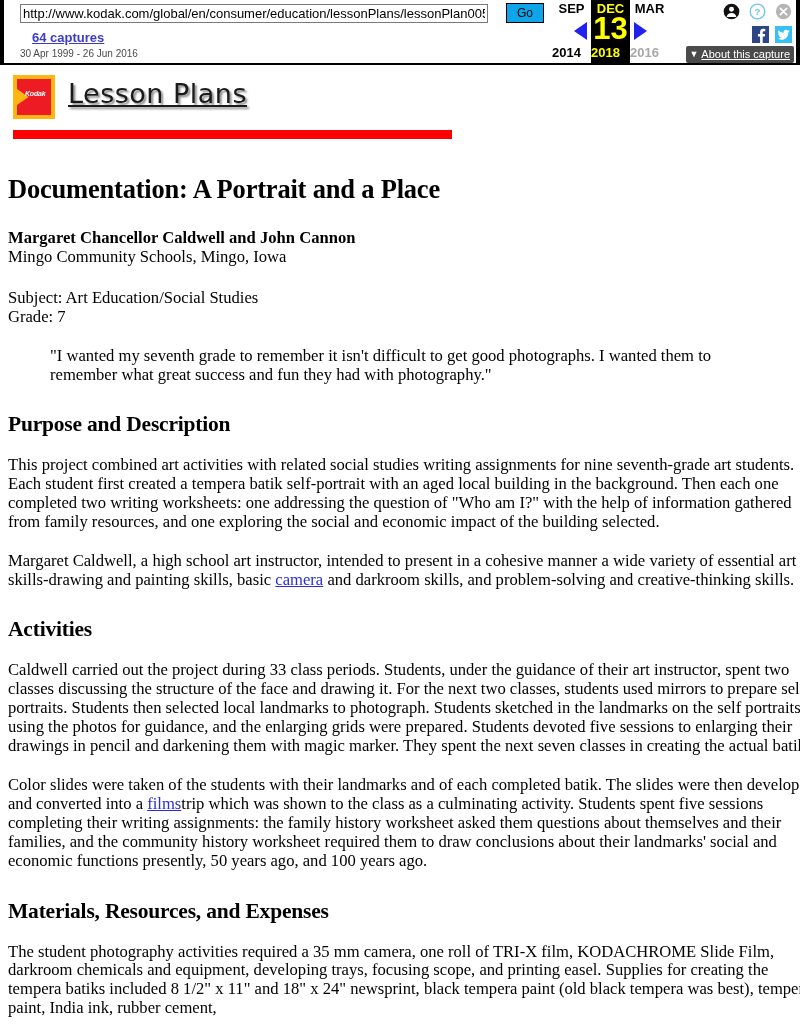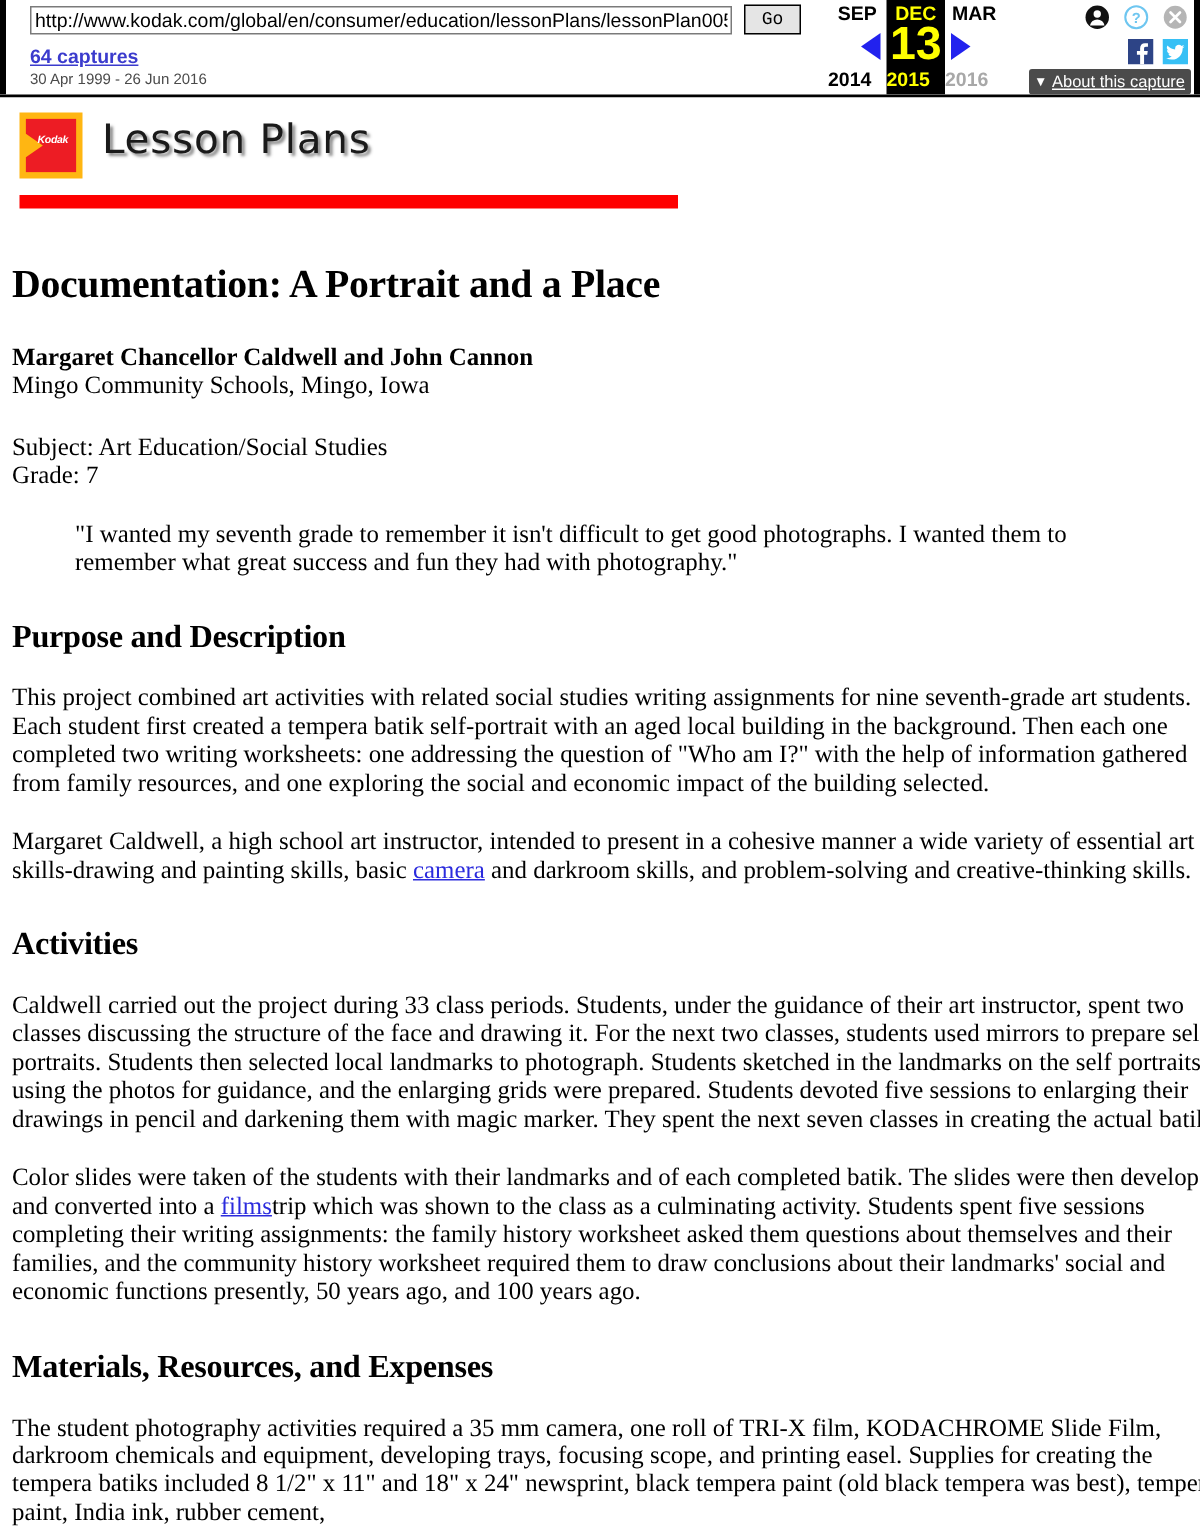--- a/index.html
+++ b/index.html
@@ -53,35 +53,35 @@
     font-size: 13px;
     line-height: 17px;
     padding: 1px 2px;
     border: 1px solid #7a7a7a;
     background: #fff;
     color: #000;
     border-radius: 0;
     outline: none;
   }
   .wm-go {
-    margin-left: 8px;
+    margin-left: 18px;
     width: 38px; height: 20px;
-    font-family: Liberation Mono, monospace;
+    font-family: Liberation Sans, sans-serif;
     font-size: 12px;
     line-height: 18px;
     text-align: center;
     border: 1px solid #000;
-    background: #e5e5e5;
+    background: #0ea5e9;
     color: #000;
     cursor: pointer;
     padding: 0;
   }
   .wm-captures {
     position: absolute;
-    left: 0; top: 30px;
+    left: 12px; top: 30px;
     font-family: "Liberation Sans", sans-serif;
     font-size: 13px;
     font-weight: bold;
     color: #3b3bcd;
     text-decoration: underline;
     cursor: pointer;
   }
   .wm-range {
     position: absolute;
     left: 0; top: 48px;
@@ -233,20 +233,21 @@
   }
   .lesson-plans-title {
     position: absolute;
     left: 55px; top: 3px;
     font-family: "DejaVu Sans", sans-serif;
     font-size: 27px;
     font-weight: normal;
     color: #1a1a1a;
     letter-spacing: 0.5px;
     text-shadow: 2px 2px 2px rgba(120,120,120,0.85);
+    text-decoration: underline;
   }
   .red-rule {
     margin: 5px 0 0 13px;
     width: 439px;
     height: 9px;
     background: #fe0000;
   }
 
   .doc {
     padding: 0 0 0 8px;
@@ -313,21 +314,21 @@
 
   <div class="wm-dates">
     <div class="wm-datecol prev">
       <div class="wm-mon">SEP</div>
       <div class="wm-arrow left"></div>
       <div class="wm-yr">2014</div>
     </div>
     <div class="wm-datecol cur">
       <div class="wm-mon">DEC</div>
       <div class="wm-day">13</div>
-      <div class="wm-yr">2015</div>
+      <div class="wm-yr">2018</div>
     </div>
     <div class="wm-datecol next">
       <div class="wm-mon">MAR</div>
       <div class="wm-arrow right"></div>
       <div class="wm-yr">2016</div>
     </div>
   </div>
 
   <div class="wm-right">
     <div class="wm-ico-row1">

